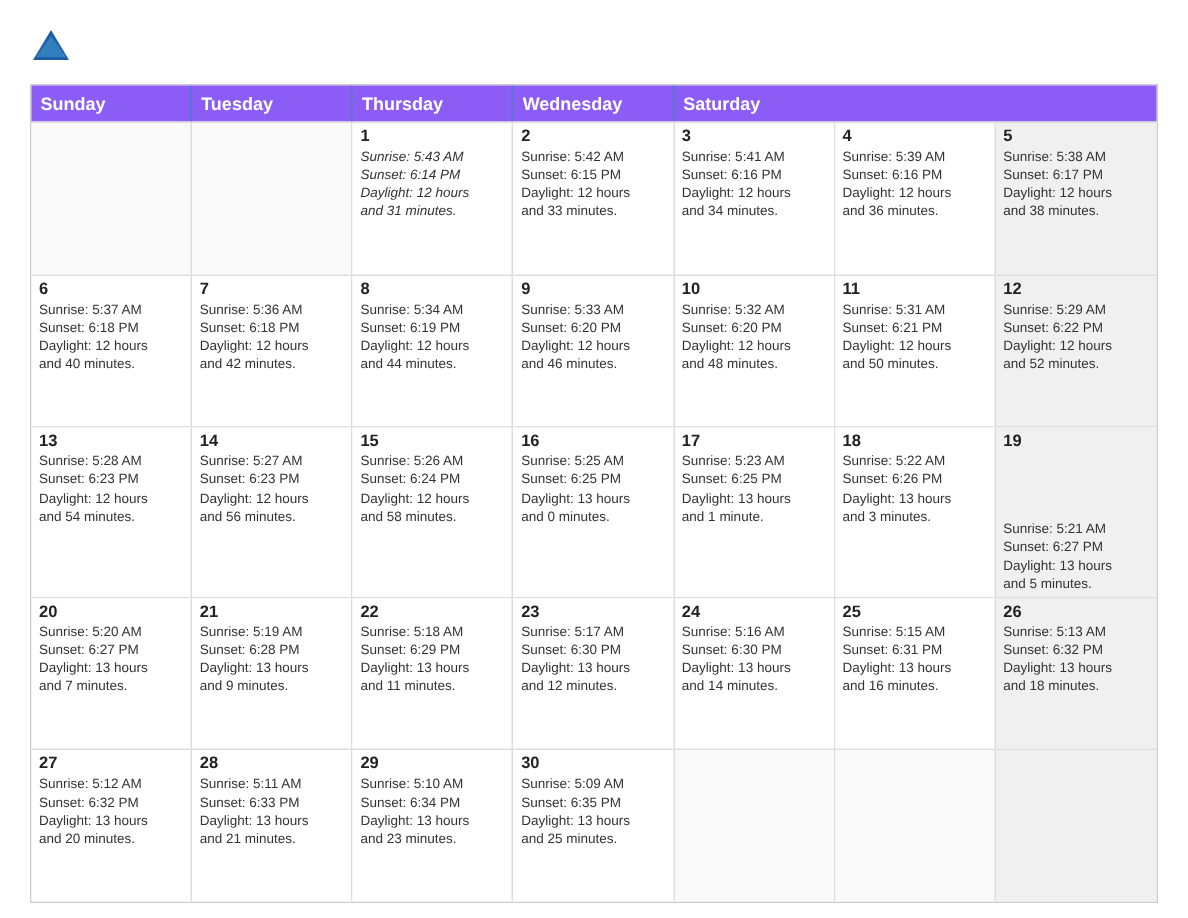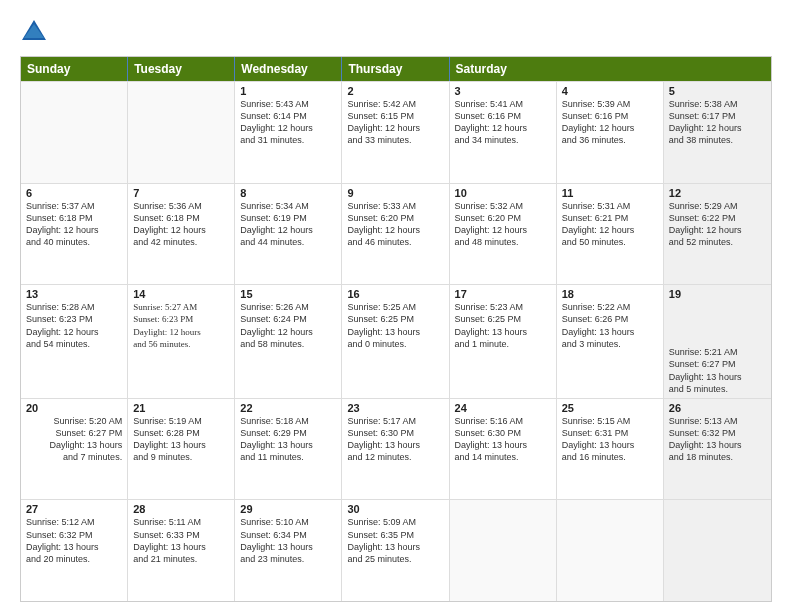--- a/index.html
+++ b/index.html
@@ -54,21 +54,21 @@
     }
     .calendar {
       flex: 1;
       display: flex;
       flex-direction: column;
       border: 1px solid #ccc;
     }
     .cal-header-row {
       display: grid;
       grid-template-columns: repeat(7, 1fr);
-      background: #4d7c0f;
+      background: #8b5cf6;
     }
     .cal-header-cell {
       color: #fff;
       font-size: 12px;
       font-weight: bold;
       padding: 5px 6px;
       text-align: left;
       border-right: 1px solid #4a7fc0;
     }
     .cal-header-cell:last-child { border-right: none; }
@@ -125,31 +125,31 @@
     <div class="title-block">
       <div class="month-title"></div>
       <div class="location"></div>
     </div>
   </div>
 
   <div class="calendar">
     <div class="cal-header-row">
     <div class="cal-header-cell">Sunday</div>
         <div class="cal-header-cell">Tuesday</div>
+        <div class="cal-header-cell">Thursday</div>
         <div class="cal-header-cell">Wednesday</div>
-        <div class="cal-header-cell">Thursday</div>
         <div class="cal-header-cell">Saturday</div>
       </div>
     <div class="cal-body">
     <div class="cal-row">
           <div class="cal-cell empty"></div>
           <div class="cal-cell empty"></div>
           <div class="cal-cell">
             <div class="day-num">1</div>
-            <div class="cell-text" style="white-space: pre-line;">Sunrise: 5:43 AM
+            <div class="cell-text" style="white-space: pre-line; font-style: italic;">Sunrise: 5:43 AM
 Sunset: 6:14 PM
 Daylight: 12 hours
 and 31 minutes.</div>
           </div>
           <div class="cal-cell">
             <div class="day-num">2</div>
             <div class="cell-text" style="white-space: pre-line;">Sunrise: 5:42 AM
 Sunset: 6:15 PM
 Daylight: 12 hours
 and 33 minutes.</div>
@@ -230,21 +230,21 @@
         <div class="cal-row">
           <div class="cal-cell">
             <div class="day-num">13</div>
             <div class="cell-text" style="white-space: pre-line;">Sunrise: 5:28 AM
 Sunset: 6:23 PM
 Daylight: 12 hours
 and 54 minutes.</div>
           </div>
           <div class="cal-cell">
             <div class="day-num">14</div>
-            <div class="cell-text" style="white-space: pre-line; font-family: Liberation Serif, serif;">Sunrise: 5:27 AM
+            <div class="cell-text" style="white-space: pre-line;">Sunrise: 5:27 AM
 Sunset: 6:23 PM
 Daylight: 12 hours
 and 56 minutes.</div>
           </div>
           <div class="cal-cell">
             <div class="day-num">15</div>
             <div class="cell-text" style="white-space: pre-line;">Sunrise: 5:26 AM
 Sunset: 6:24 PM
 Daylight: 12 hours
 and 58 minutes.</div>
@@ -274,21 +274,21 @@
             <div class="day-num">19</div>
             <div class="cell-text" style="white-space: pre-line; margin-top: 46px;">Sunrise: 5:21 AM
 Sunset: 6:27 PM
 Daylight: 13 hours
 and 5 minutes.</div>
           </div>
         </div>
         <div class="cal-row">
           <div class="cal-cell">
             <div class="day-num">20</div>
-            <div class="cell-text" style="white-space: pre-line; text-align: right;">Sunrise: 5:20 AM
+            <div class="cell-text" style="white-space: pre-line;">Sunrise: 5:20 AM
 Sunset: 6:27 PM
 Daylight: 13 hours
 and 7 minutes.</div>
           </div>
           <div class="cal-cell">
             <div class="day-num">21</div>
             <div class="cell-text" style="white-space: pre-line;">Sunrise: 5:19 AM
 Sunset: 6:28 PM
 Daylight: 13 hours
 and 9 minutes.</div>

